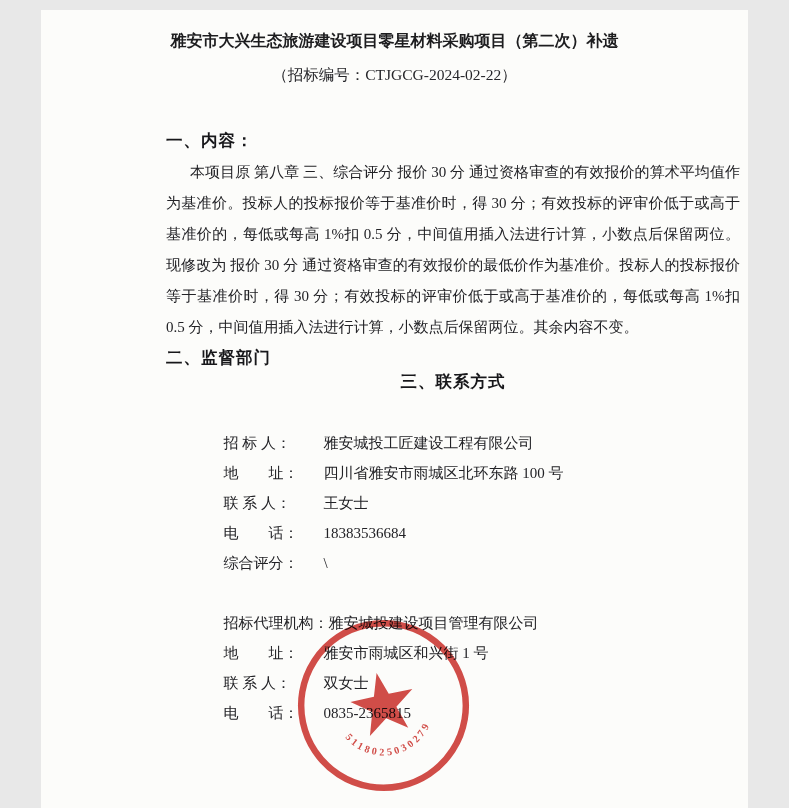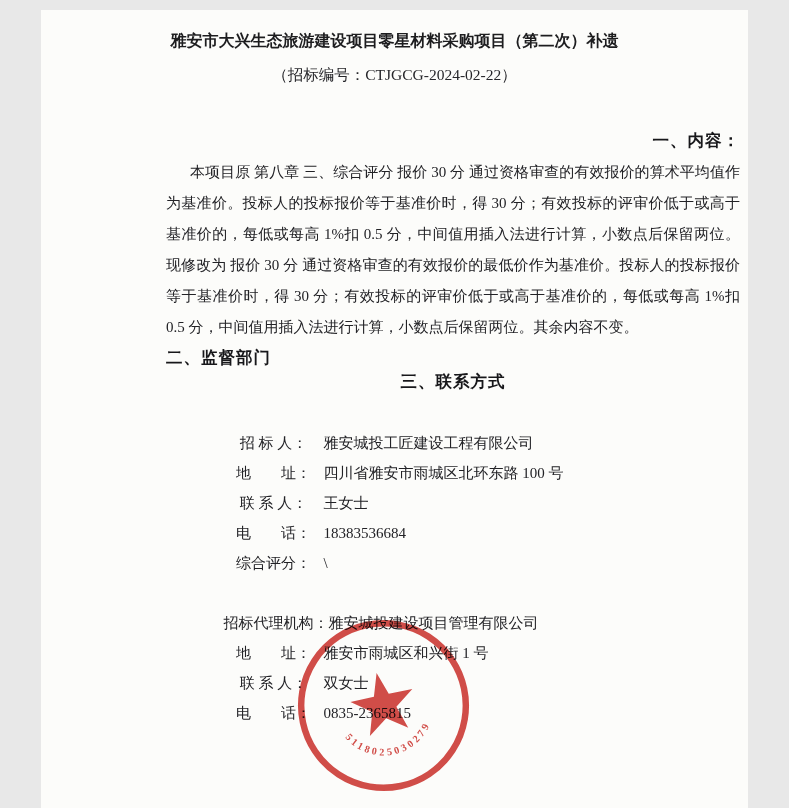--- a/index.html
+++ b/index.html
@@ -36,21 +36,21 @@
     width: 574px;
   }
   .heading {
     font-family: "Liberation Sans", sans-serif;
     font-weight: 700;
     font-size: 16.5px;
     line-height: 24px;
     color: #17171a;
     letter-spacing: 1px;
   }
-  .s1 .heading { margin-top: 42px; text-align: right; }
+  .s1 .heading { margin-top: 42px; }
   .s2 .heading { margin-top: 2px; }
   .s3 .heading { margin-top: 0; text-align: center; }
   .para {
     margin: 5px 0 0 0;
     text-align: justify;
     text-indent: 24px;
     line-height: 31px;
     color: #222226;
   }
   .para + .para { margin-top: 0; }
@@ -63,21 +63,20 @@
   .contact-line {
     height: 30px;
     line-height: 30px;
     white-space: pre;
     color: #222226;
   }
   .clabel {
     display: inline-block;
     min-width: 100px;
     white-space: pre;
-    text-align: center;
   }
   .cvalue { white-space: pre; text-align: right; }
   .stamp {
     position: absolute;
     mix-blend-mode: multiply;
     opacity: 0.9;
     pointer-events: none;
   }
   .stamp-center {
     left: 250px;

